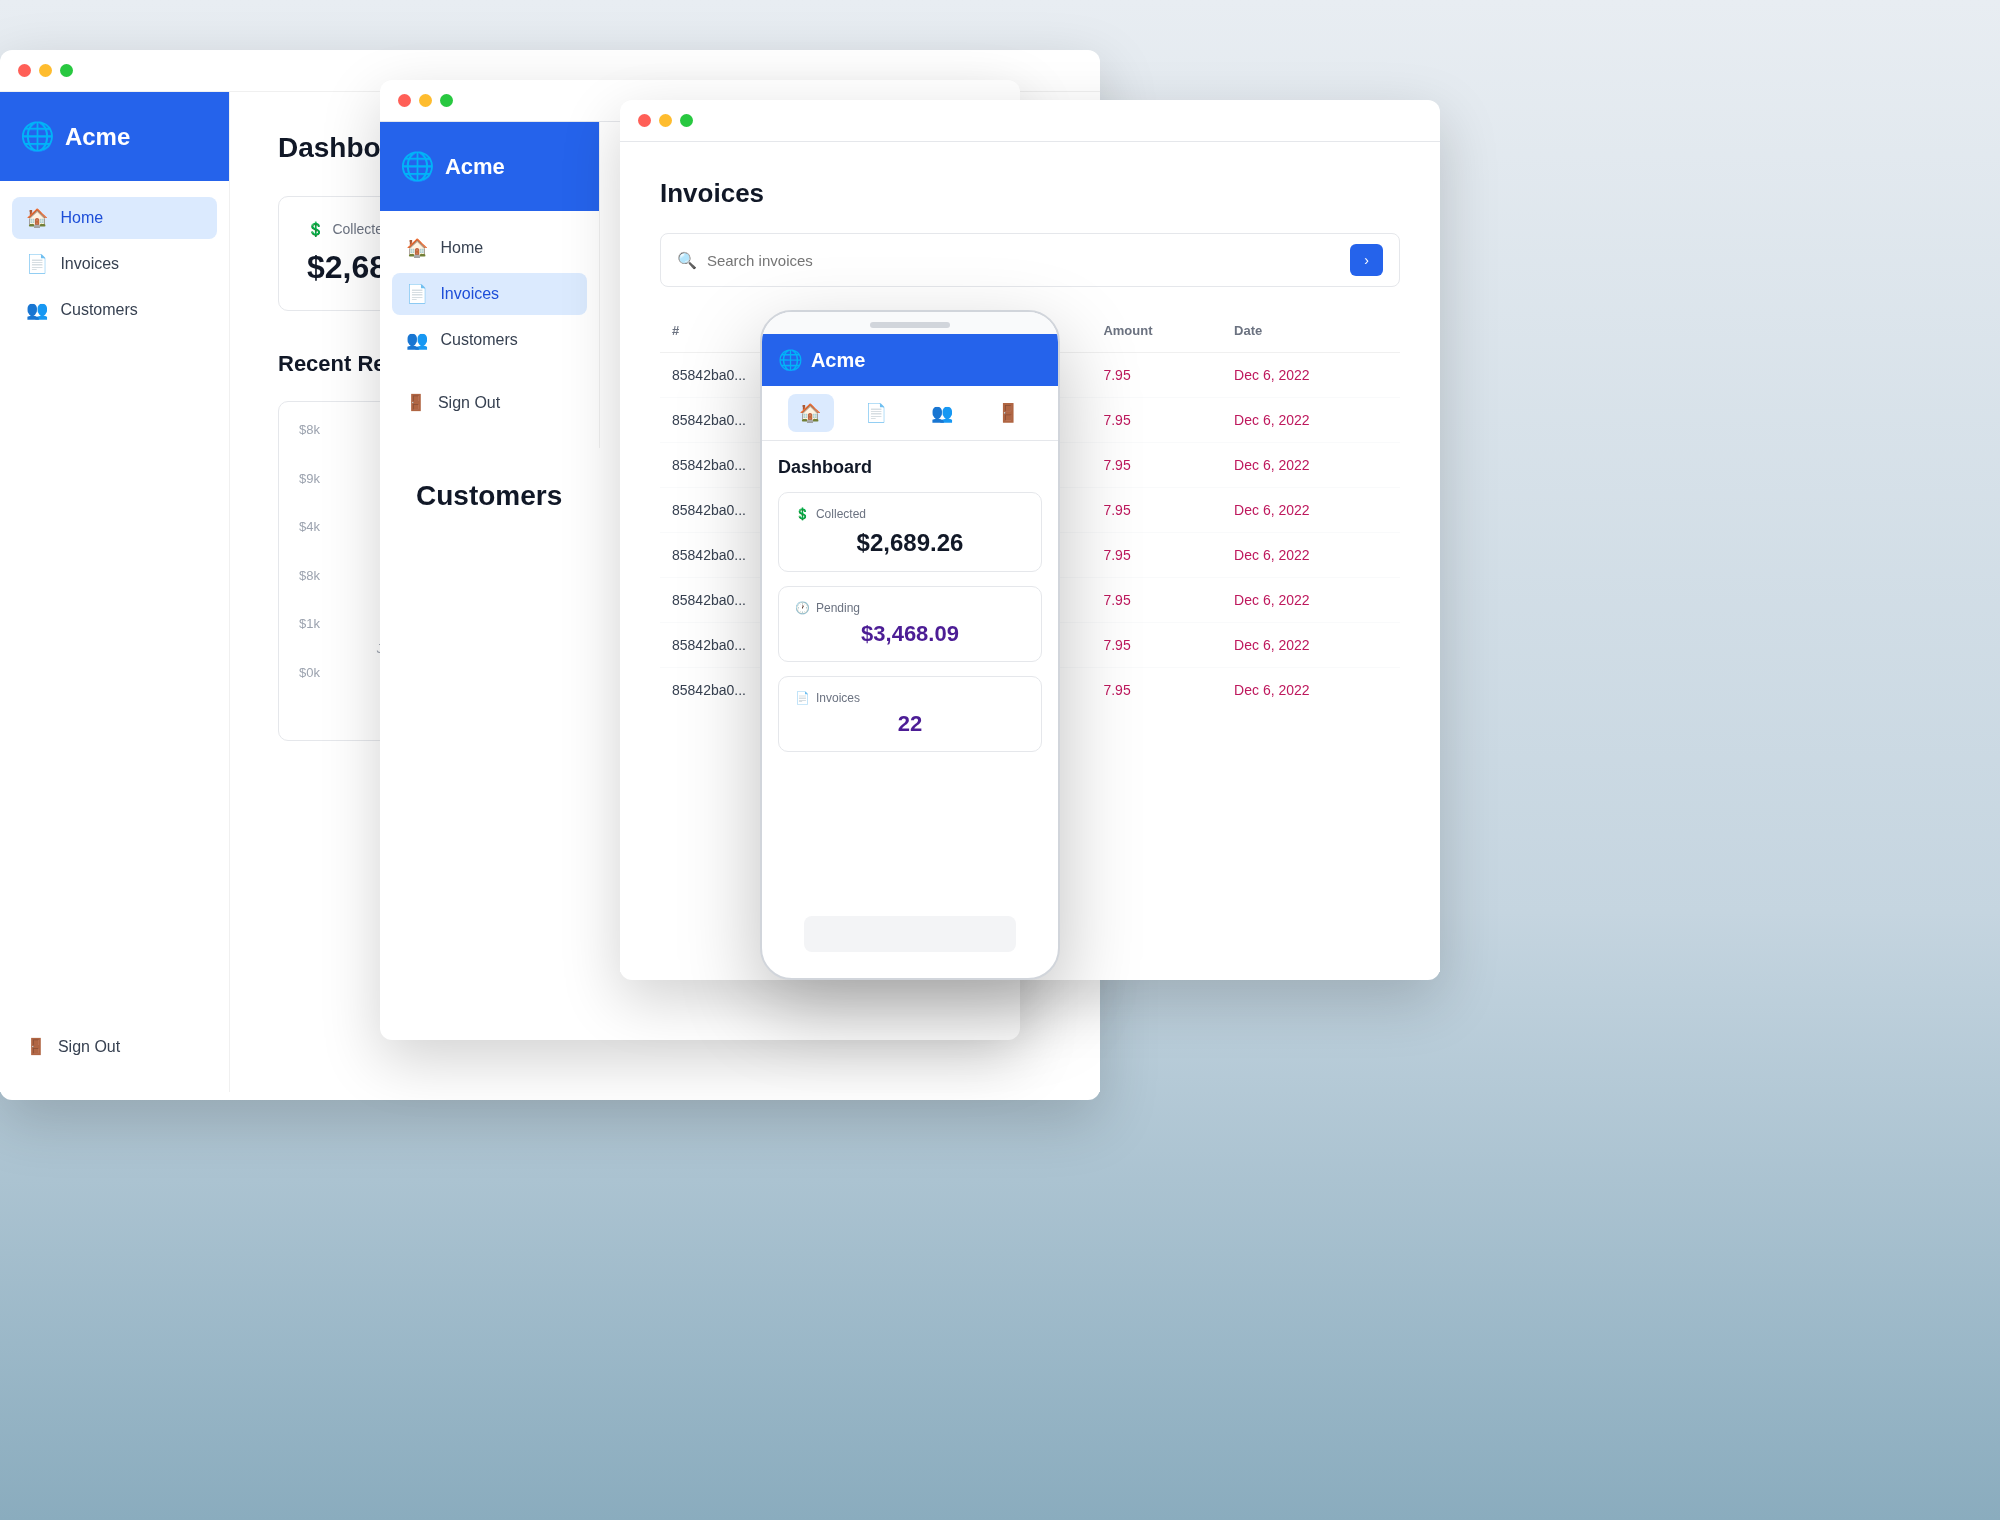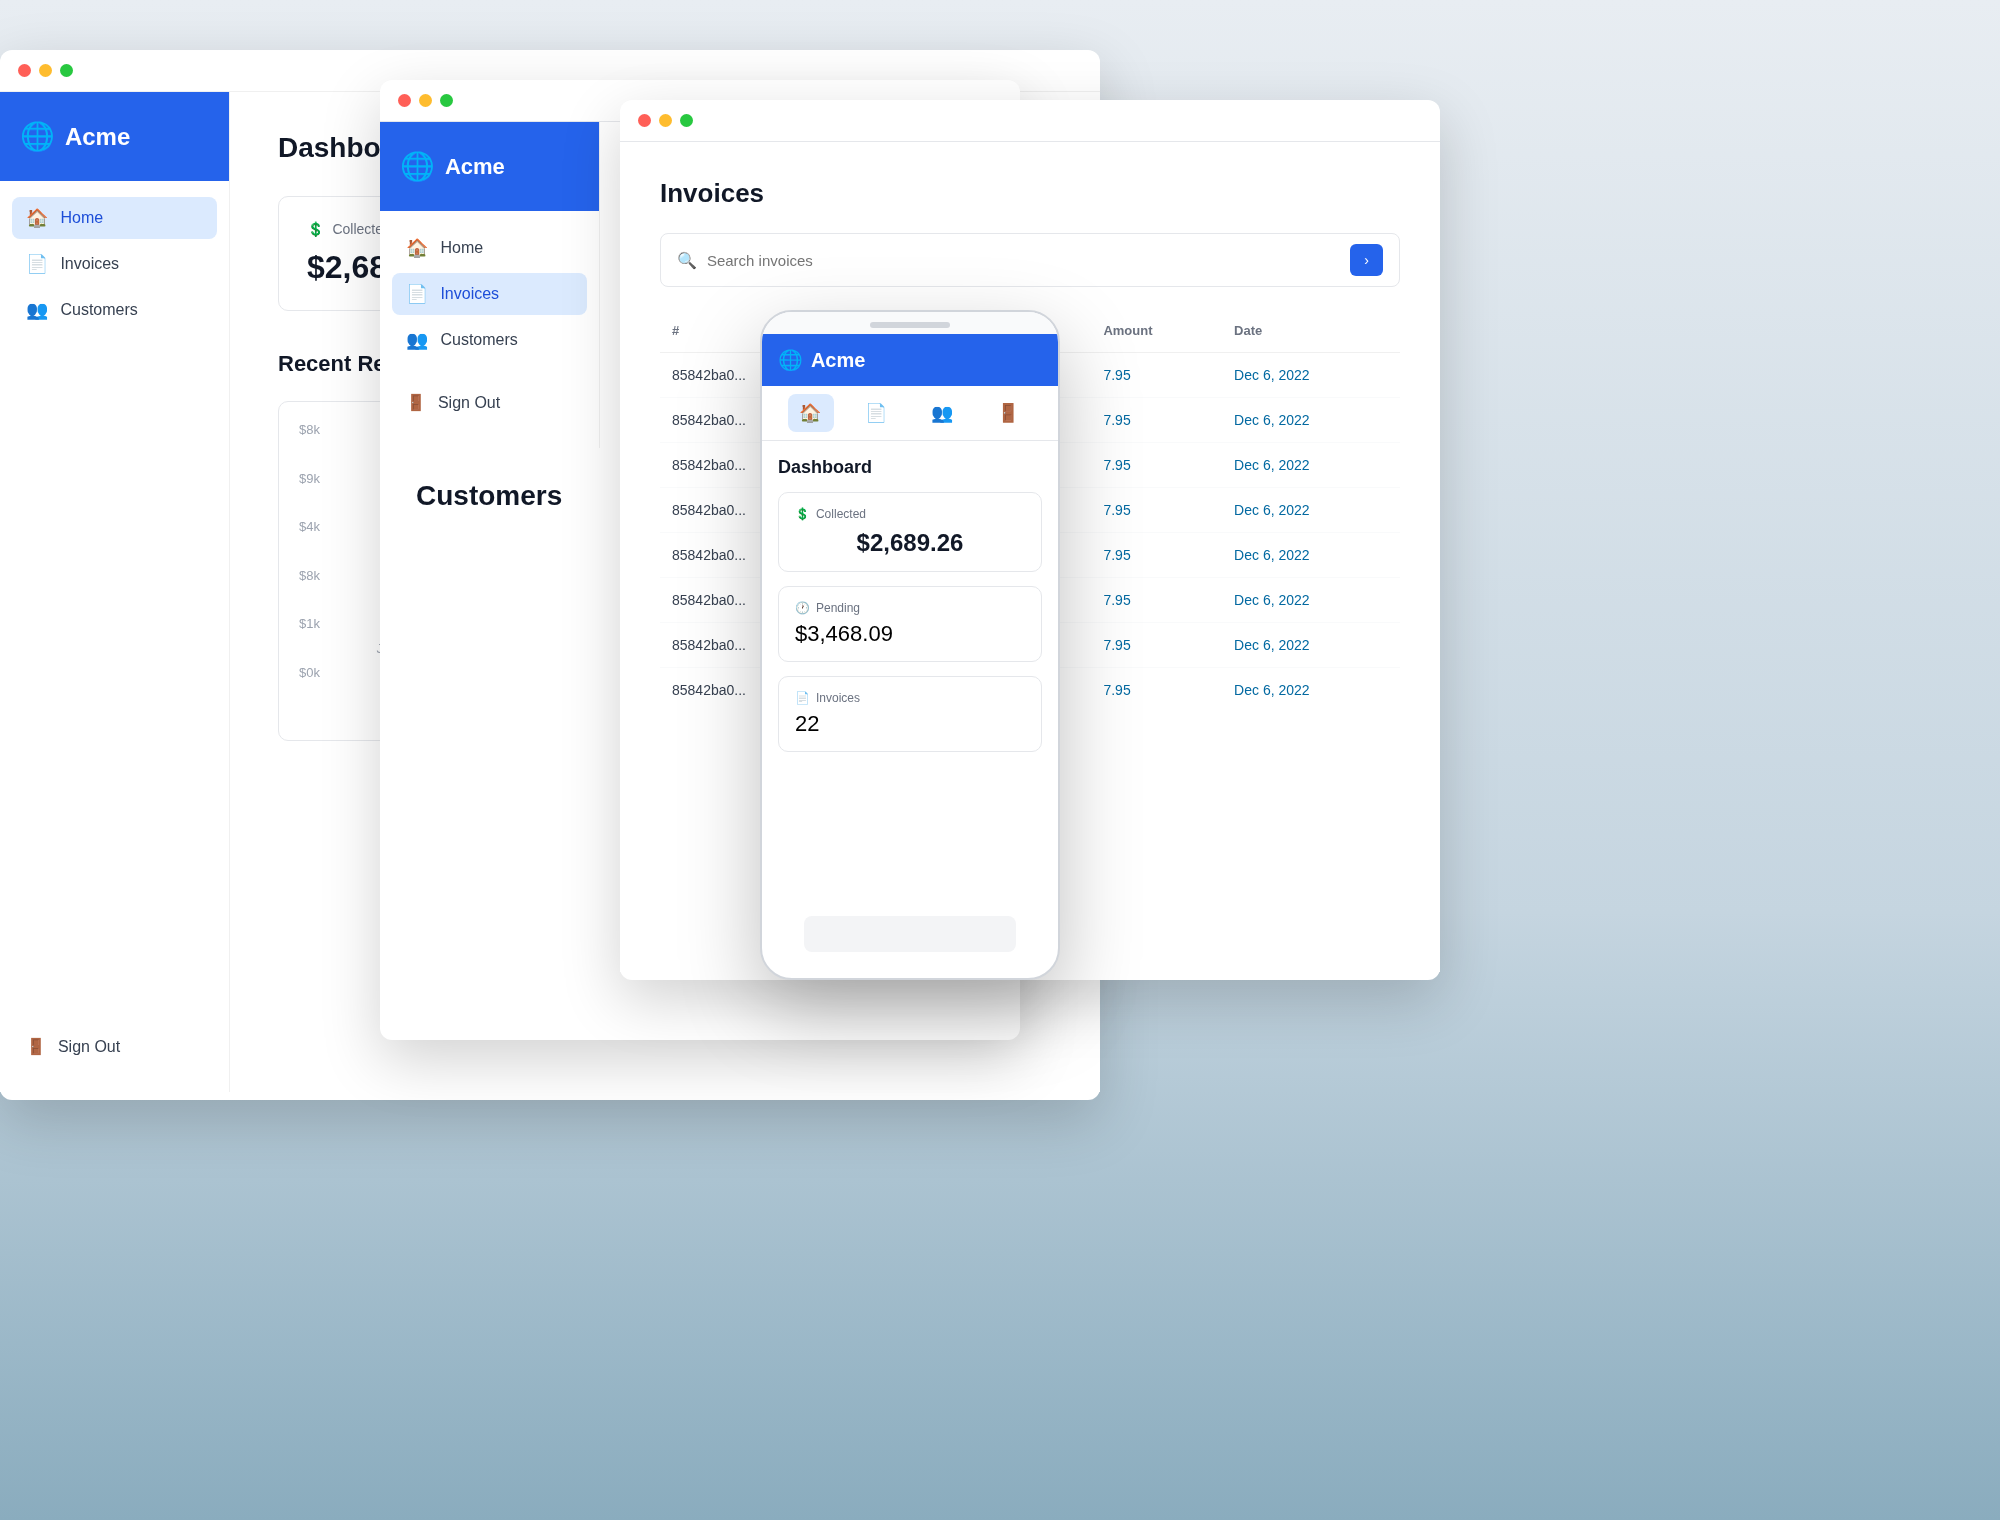--- a/index.html
+++ b/index.html
@@ -312,22 +312,23 @@
     .phone-info-label {
       display: flex;
       align-items: center;
       gap: 6px;
       font-size: 12px;
       color: #6b7280;
       margin-bottom: 6px;
     }
     .phone-info-value {
       font-size: 22px;
-      font-weight: 400;
-      color: #000000;
+      font-weight: 700;
+      color: #4c1d95;
+      text-align: center;
     }
     .phone-home-btn {
       padding: 10px 16px;
       background: #f3f4f6;
       border-radius: 8px;
       width: 80%;
       margin: 10px auto;
       display: block;
       height: 36px;
     }
@@ -386,21 +387,21 @@
     .invoice-table th {
       font-size: 13px;
       font-weight: 600;
       color: #6b7280;
       text-align: left;
       padding: 8px 12px 14px;
       border-bottom: 1px solid #f0f0f0;
     }
     .invoice-table td {
       font-size: 14px;
-      color: #0369a1;
+      color: #be185d;
       padding: 14px 12px;
       border-bottom: 1px solid #f9fafb;
     }
     .invoice-table tr:last-child td { border-bottom: none; }
     .date-col { color: #9ca3af; font-size: 13px; }
     .amount-col { color: #374151; font-weight: 500; }
   </style>
 </head>
 <body>
 

